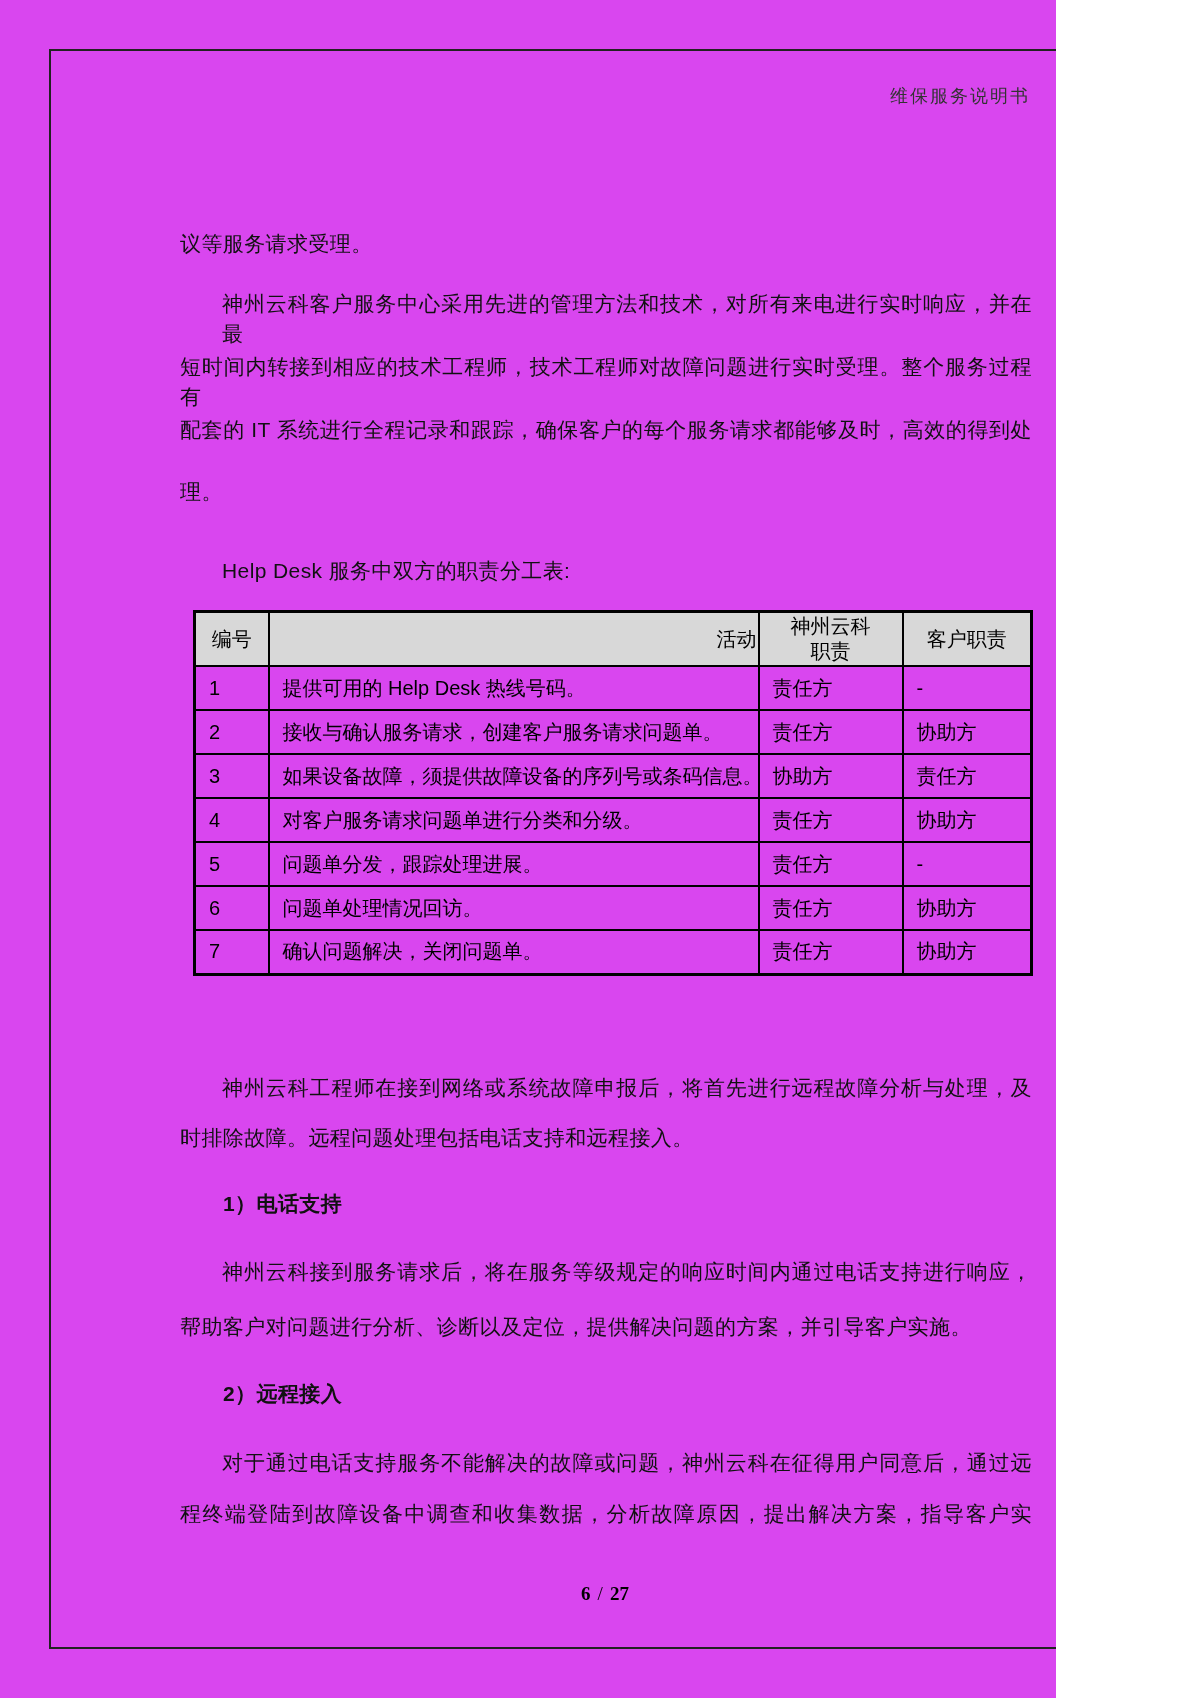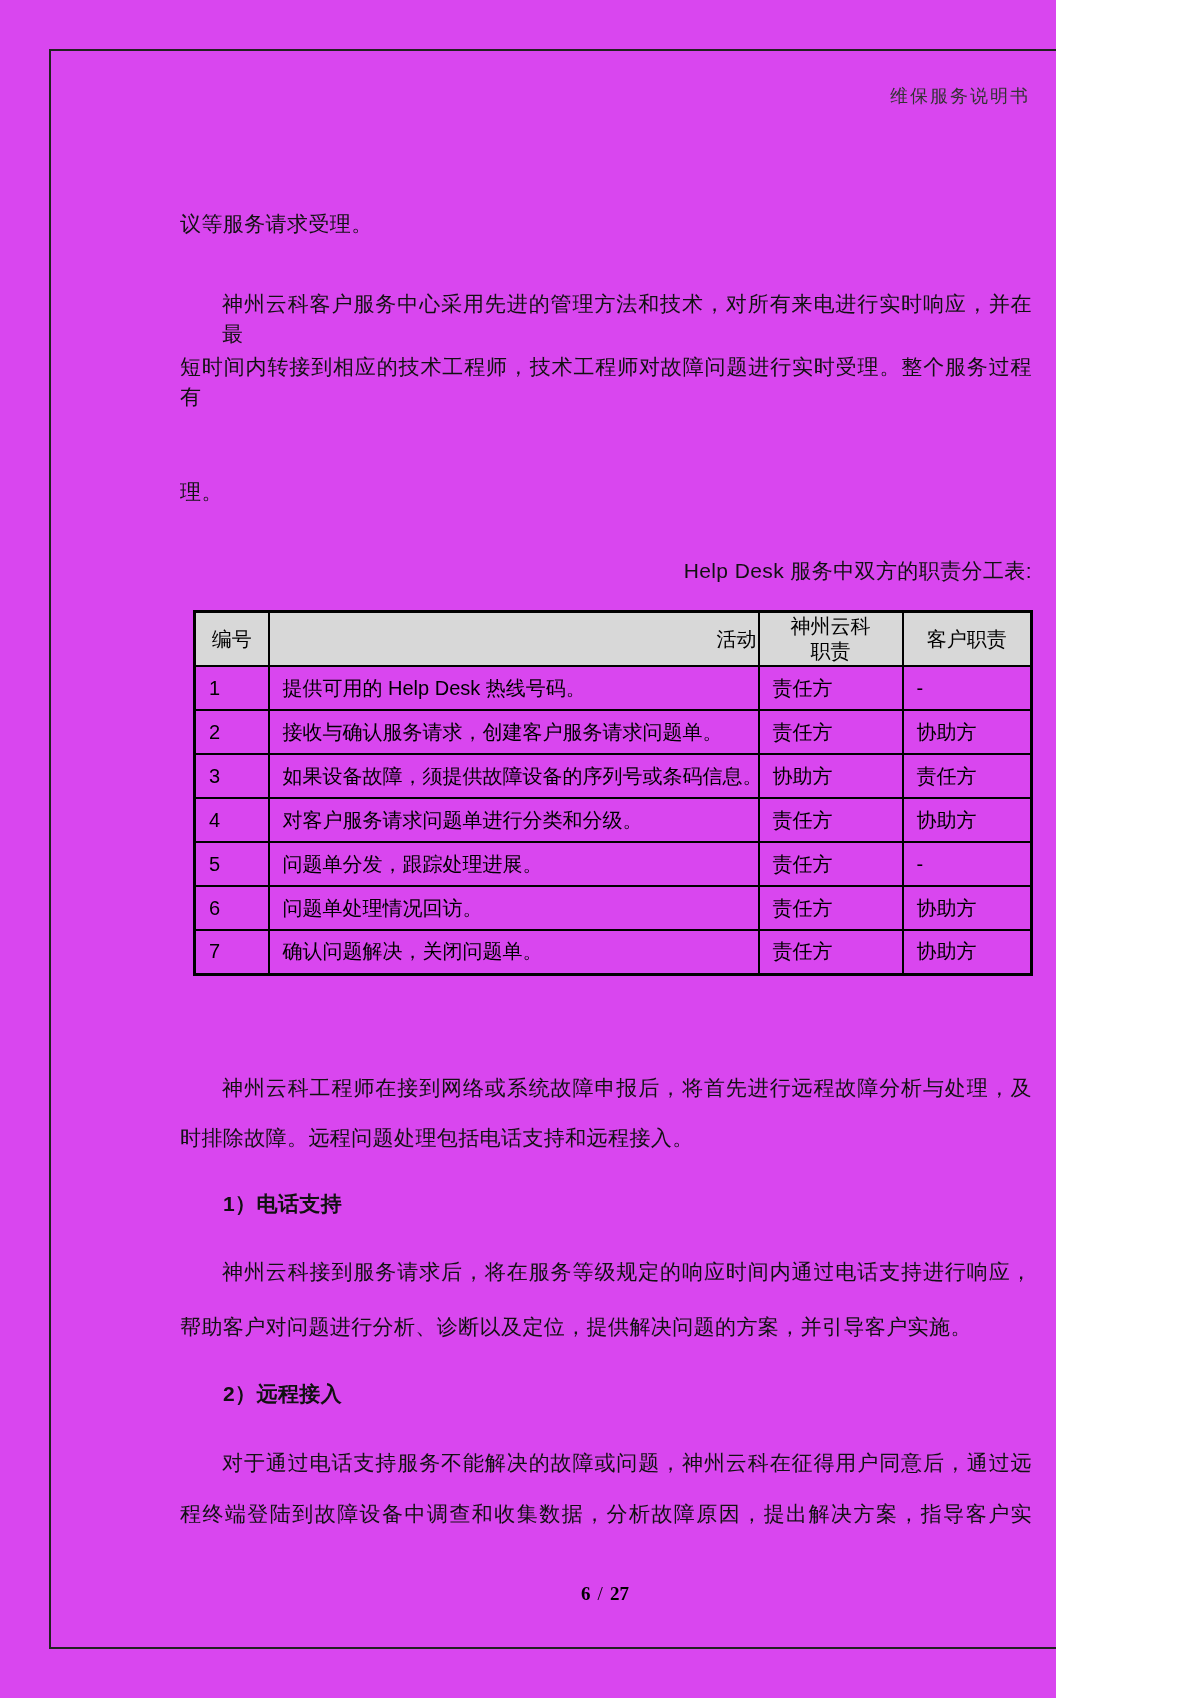--- a/index.html
+++ b/index.html
@@ -13,21 +13,21 @@
   }
   .doc-header{
     position:absolute;top:84px;left:600px;width:430px;text-align:right;
     font-family:"Liberation Serif","DejaVu Serif",serif;font-size:18px;color:#333;
     letter-spacing:2px;
   }
   .tline{
     position:absolute;left:180px;width:852px;font-size:21px;line-height:30px;
     white-space:nowrap;letter-spacing:0.4px;
   }
-  .tline.ind{left:222px;width:810px;text-align:right;}
+  .tline.ind{left:222px;width:810px;}
   .tline.fill{white-space:normal;text-align:justify;text-align-last:justify;}
   .tline.bold{font-weight:bold;left:223px;}
   .section-heading{
     position:absolute;left:181px;top:999px;font-size:27px;line-height:36px;color:#000;
   }
   .section-heading .sec-title{margin-left:34px;}
   .dtable{
     position:absolute;left:193px;top:610px;width:837px;
     border-collapse:collapse;table-layout:fixed;
     font-size:20px;color:#000;
@@ -48,24 +48,25 @@
   .footer .sep{margin:0 7px;font-weight:normal;}
 </style>
 </head>
 <body>
 
 <div class="page">
   <div class="page-border"></div>
 
   <div class="doc-header">维保服务说明书</div>
 
-  <div class="tline" style="top:209px">议等服务请求受理。</div>
+  <div class="tline" style="top:229px">议等服务请求受理。</div>
 
   <div class="tline ind fill" style="top:289px">神州云科客户服务中心采用先进的管理方法和技术，对所有来电进行实时响应，并在最</div>
   <div class="tline fill" style="top:352px">短时间内转接到相应的技术工程师，技术工程师对故障问题进行实时受理。整个服务过程有</div>
+  <div class="tline fill" style="top:415px">配套的 IT 系统进行全程记录和跟踪，确保客户的每个服务请求都能够及时，高效的得到处</div>
   <div class="tline" style="top:477px">理。</div>
 
   <div class="tline ind" style="top:556px">Help Desk 服务中双方的职责分工表:</div>
 
   <table class="dtable">
     <colgroup>
       <col style="width:74px">
       <col style="width:490px">
       <col style="width:144px">
       <col style="width:129px">

